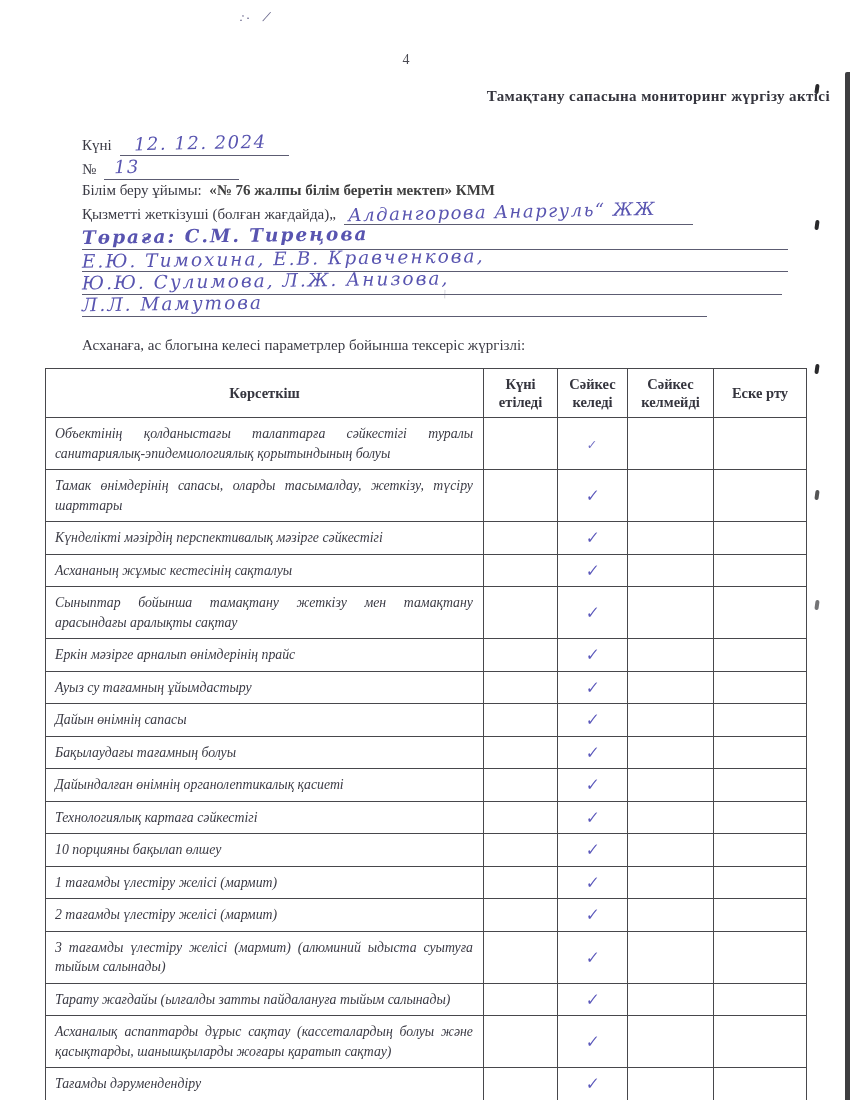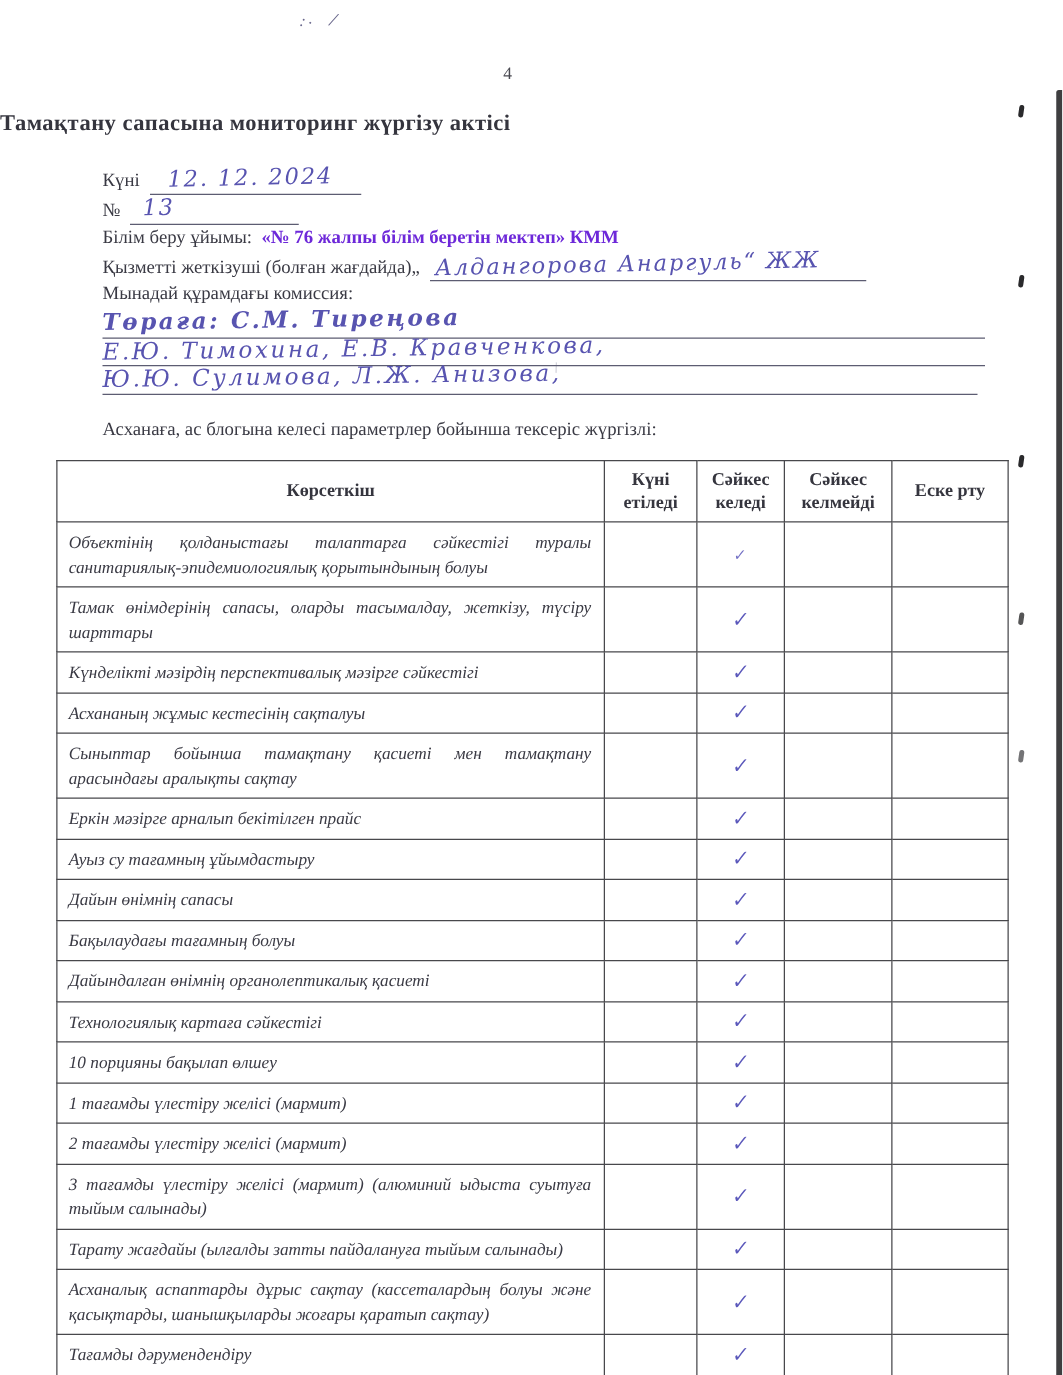--- a/index.html
+++ b/index.html
@@ -22,42 +22,42 @@
   }
   .scribble{
     position:absolute;color:#4d4b76;font-size:13px;font-style:italic;
     letter-spacing:2px;opacity:.85;transform:rotate(14deg);
   }
   .page-num{
     position:absolute;top:52px;left:0;width:812px;text-align:center;
     font-size:14px;color:#4a4a52;
   }
   .title{
-    position:absolute;top:88px;left:0;width:830px;text-align:left;
-    font-size:18px;font-weight:bold;letter-spacing:.4px;color:#35353e;
+    position:absolute;top:88px;left:0;width:830px;text-align:right;
+    font-size:15px;font-weight:bold;letter-spacing:.4px;color:#35353e;
   }
   .form{
     position:absolute;top:132px;left:82px;width:712px;
     font-size:15px;line-height:21px;color:#3a3a44;
   }
   .frow{white-space:nowrap;}
   .lbl{display:inline-block;}
   .uline{
     display:inline-block;border-bottom:1.4px solid #5c5c72;
     margin-left:8px;text-align:left;vertical-align:bottom;
   }
   .hw{
     font-family:"DejaVu Serif","Liberation Serif",serif;
     font-style:italic;color:#5854b0;letter-spacing:1.5px;
     display:inline-block;transform:rotate(-1.2deg);
   }
   .hw-big{font-size:18px;}
   .date-u{width:155px;padding-left:14px;}
   .num-u{width:125px;padding-left:10px;}
-  .org-b{font-weight:bold;color:#6d28d9;}
+  .org-b{font-weight:bold;color:#404040;}
   .prov-u{width:345px;padding-left:4px;}
   .lowq{font-size:15px;}
   .hw-lines{margin-top:2px;}
   .hw-line{
     border-bottom:1.4px solid #5c5c72;height:21.5px;
     font-size:18.5px;overflow:visible;
   }
   .hw-line .hw{transform:rotate(-0.8deg) translateY(-2px);letter-spacing:2px;}
   .hw-line:nth-child(1){width:706px;font-weight:bold;}
   .hw-line:nth-child(2){width:706px;}
@@ -118,27 +118,25 @@
     <div class="frow">
       <span class="lbl">№</span><span class="uline num-u"><span class="hw hw-big">13</span></span>
     </div>
     <div class="frow">
       <span class="lbl">Білім беру ұйымы:</span>&nbsp;
       <span class="org-b">«№ 76 жалпы білім беретін мектеп» КММ</span>
     </div>
     <div class="frow">
       <span class="lbl">Қызметті жеткізуші (болған жағдайда)</span><span class="lowq">„</span><span class="uline prov-u"><span class="hw hw-big">Алдангорова Анаргуль“ ЖЖ</span></span>
     </div>
-    <div class="frow">
-      <span class="lbl">Мынадай құрамдағы комиссия:</span>
-    </div>
     <div class="hw-lines" id="hw-lines">
         <div class="hw-line"><span class="hw">Төраға: С.М. Тиреңова</span></div>
         <div class="hw-line"><span class="hw">Е.Ю. Тимохина, Е.В. Кравченкова,</span></div>
         <div class="hw-line"><span class="hw">Ю.Ю. Сулимова, Л.Ж. Анизова,</span></div>
+        <div class="hw-line"><span class="hw">Л.Л. Мамутова</span></div>
       </div>
     <div class="intro">Асханаға, ас блогына келесі параметрлер бойынша тексеріс жүргізлі:</div>
   </div>
 
   <div class="tbl-wrap">
     <table>
       <colgroup>
         <col style="width:438px">
           <col style="width:74px">
           <col style="width:70px">
@@ -177,28 +175,28 @@
             <td class="cell"></td>
           </tr>
           <tr>
             <td class="ind">Асхананың жұмыс кестесінің сақталуы</td>
             <td class="cell"></td>
             <td class="cell"><span class="check">✓</span></td>
             <td class="cell"></td>
             <td class="cell"></td>
           </tr>
           <tr>
-            <td class="ind">Сыныптар бойынша тамақтану қасиеті мен тамақтану арасындағы аралықты сақтау</td>
-            <td class="cell"></td>
-            <td class="cell"><span class="check">✓</span></td>
-            <td class="cell"></td>
-            <td class="cell"></td>
-          </tr>
-          <tr>
-            <td class="ind">Еркін мәзірге арналып бекітілген прайс</td>
+            <td class="ind">Сыныптар бойынша тамақтану жеткізу мен тамақтану арасындағы аралықты сақтау</td>
+            <td class="cell"></td>
+            <td class="cell"><span class="check">✓</span></td>
+            <td class="cell"></td>
+            <td class="cell"></td>
+          </tr>
+          <tr>
+            <td class="ind">Еркін мәзірге арналып өнімдерінің прайс</td>
             <td class="cell"></td>
             <td class="cell"><span class="check">✓</span></td>
             <td class="cell"></td>
             <td class="cell"></td>
           </tr>
           <tr>
             <td class="ind">Ауыз су тағамның ұйымдастыру</td>
             <td class="cell"></td>
             <td class="cell"><span class="check">✓</span></td>
             <td class="cell"></td>

